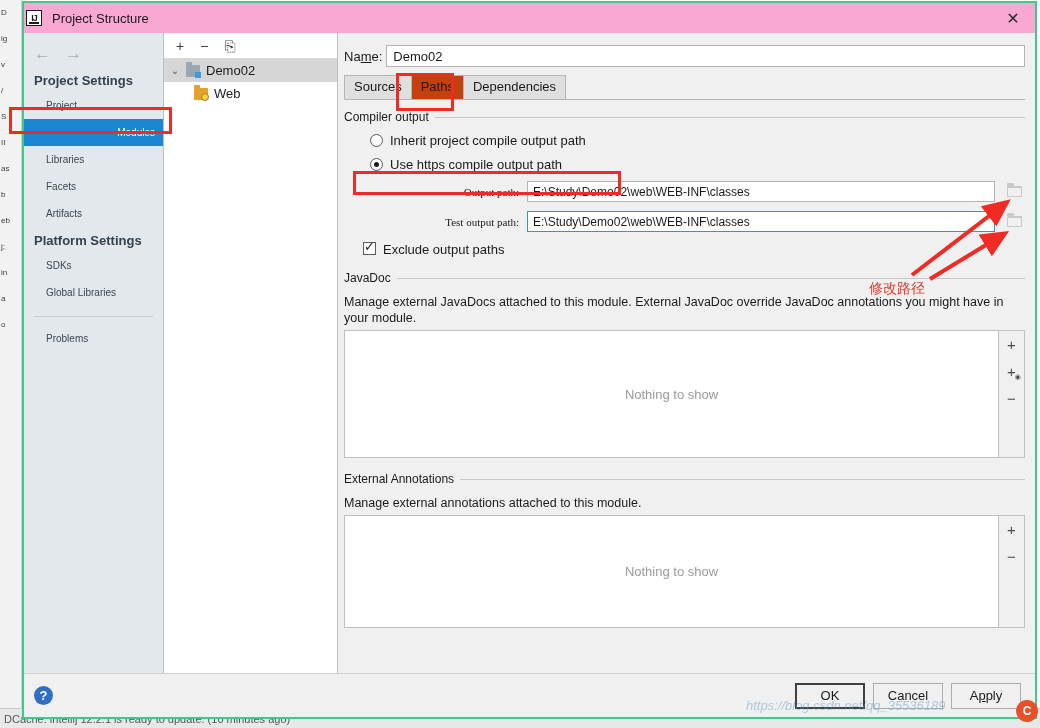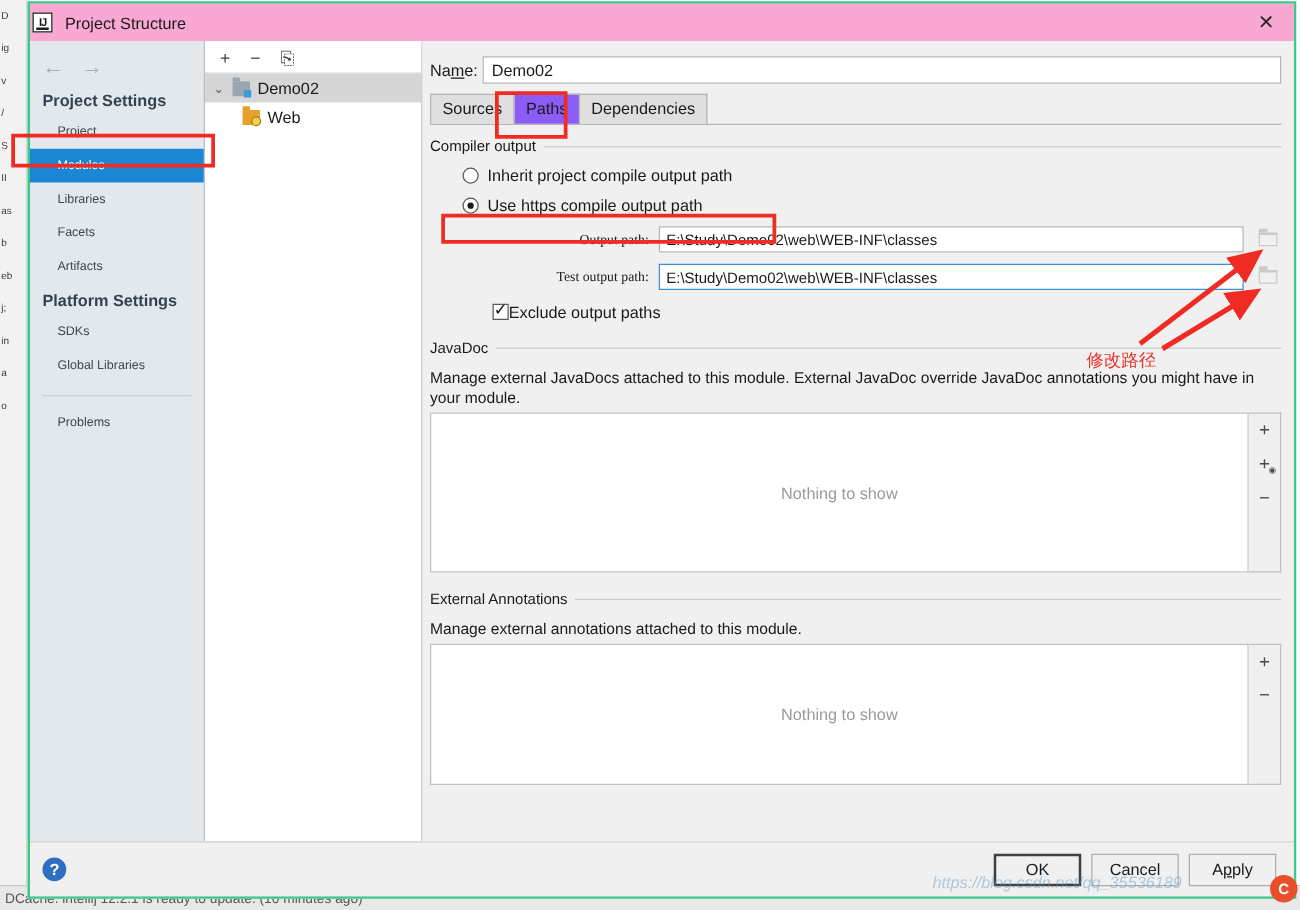--- a/index.html
+++ b/index.html
@@ -71,21 +71,21 @@
   .nav-arrows { height: 28px; display: flex; align-items: center; padding-left: 10px; gap: 14px; }
   .nav-arrow { font-size: 17px; color: #a7adb3; cursor: pointer; line-height: 1; }
   .grp-title {
     font-size: 13px; font-weight: bold; color: #35424d;
     padding: 6px 8px 4px 10px;
   }
   .nav-item {
     font-size: 10px; color: #3c4750; padding: 4px 8px 4px 22px;
     line-height: 19px; cursor: pointer;
   }
-  .nav-item.selected { background: #1b87d4; color: #ffffff; }
+  .nav-item.selected { background: #1b87d4; color: #ffffff; text-align: right; }
   .sep { height: 1px; background: #c7ced4; margin: 10px 10px 8px 10px; }
 
   
   .hl-modules {
     position: absolute; left: 9px; top: 107px;
     width: 163px; height: 27px;
     border: 3px solid #ef2b24; pointer-events: none;
   }
 
   
@@ -138,21 +138,21 @@
     border: 1px solid #b5b5b5; font-size: 13px; color: #1a1a1a;
     padding: 0 6px; font-family: "Liberation Sans", sans-serif;
   }
 
   .tabs { display: flex; align-items: flex-end; height: 24px; position: relative; }
   .tab {
     font-size: 13px; color: #1a1a1a; background: #dfdfdf;
     border: 1px solid #b5b5b5; border-bottom: none;
     padding: 3px 9px 4px 9px; margin-right: -1px; cursor: pointer; line-height: 16px;
   }
-  .tab.active { background: #8b5cf6; position: relative; z-index: 2; }
+  .tab.active { background: #c2410c; position: relative; z-index: 2; }
   .tabs-underline { height: 1px; background: #b5b5b5; margin-bottom: 6px; }
   .hl-paths {
     position: absolute; left: 396px; top: 73px;
     width: 58px; height: 38px;
     border: 3px solid #ef2b24; pointer-events: none; z-index: 5;
   }
 
   
   .group { margin-top: 4px; }
   .group-head { display: flex; align-items: center; gap: 6px; }
@@ -190,21 +190,21 @@
     width: 15px; height: 11px; background: #c9c9c9; position: relative; border-radius: 1px;
   }
   .browse-ic::before {
     content:""; position:absolute; left:0; top:-3px; width:7px; height:3px;
     background:#c9c9c9; border-radius:1px 1px 0 0;
   }
   .browse-ic::after {
     content:""; position:absolute; left:1px; top:2px; right:1px; bottom:1px; background:#f0f0f0;
   }
 
-  .check-row { display: flex; align-items: center; margin: 10px 0 0 50px; font-size: 13px; color: #1a1a1a; }
+  .check-row { display: flex; align-items: flex-start; gap: 7px; margin: 10px 0 0 19px; font-size: 13px; color: #1a1a1a; }
   .checkbox {
     width: 13px; height: 13px; border: 1px solid #5a5a5a; background: #fff; flex: none;
     position: relative;
   }
   .checkbox.on::after {
     content:"✓"; position:absolute; left: 0px; top: -4px;
     font-size: 13px; color: #1a1a1a; line-height: 16px;
   }
 
   .desc { font-size: 12.5px; color: #1a1a1a; margin: 9px 0 4px 0; line-height: 16px; }

